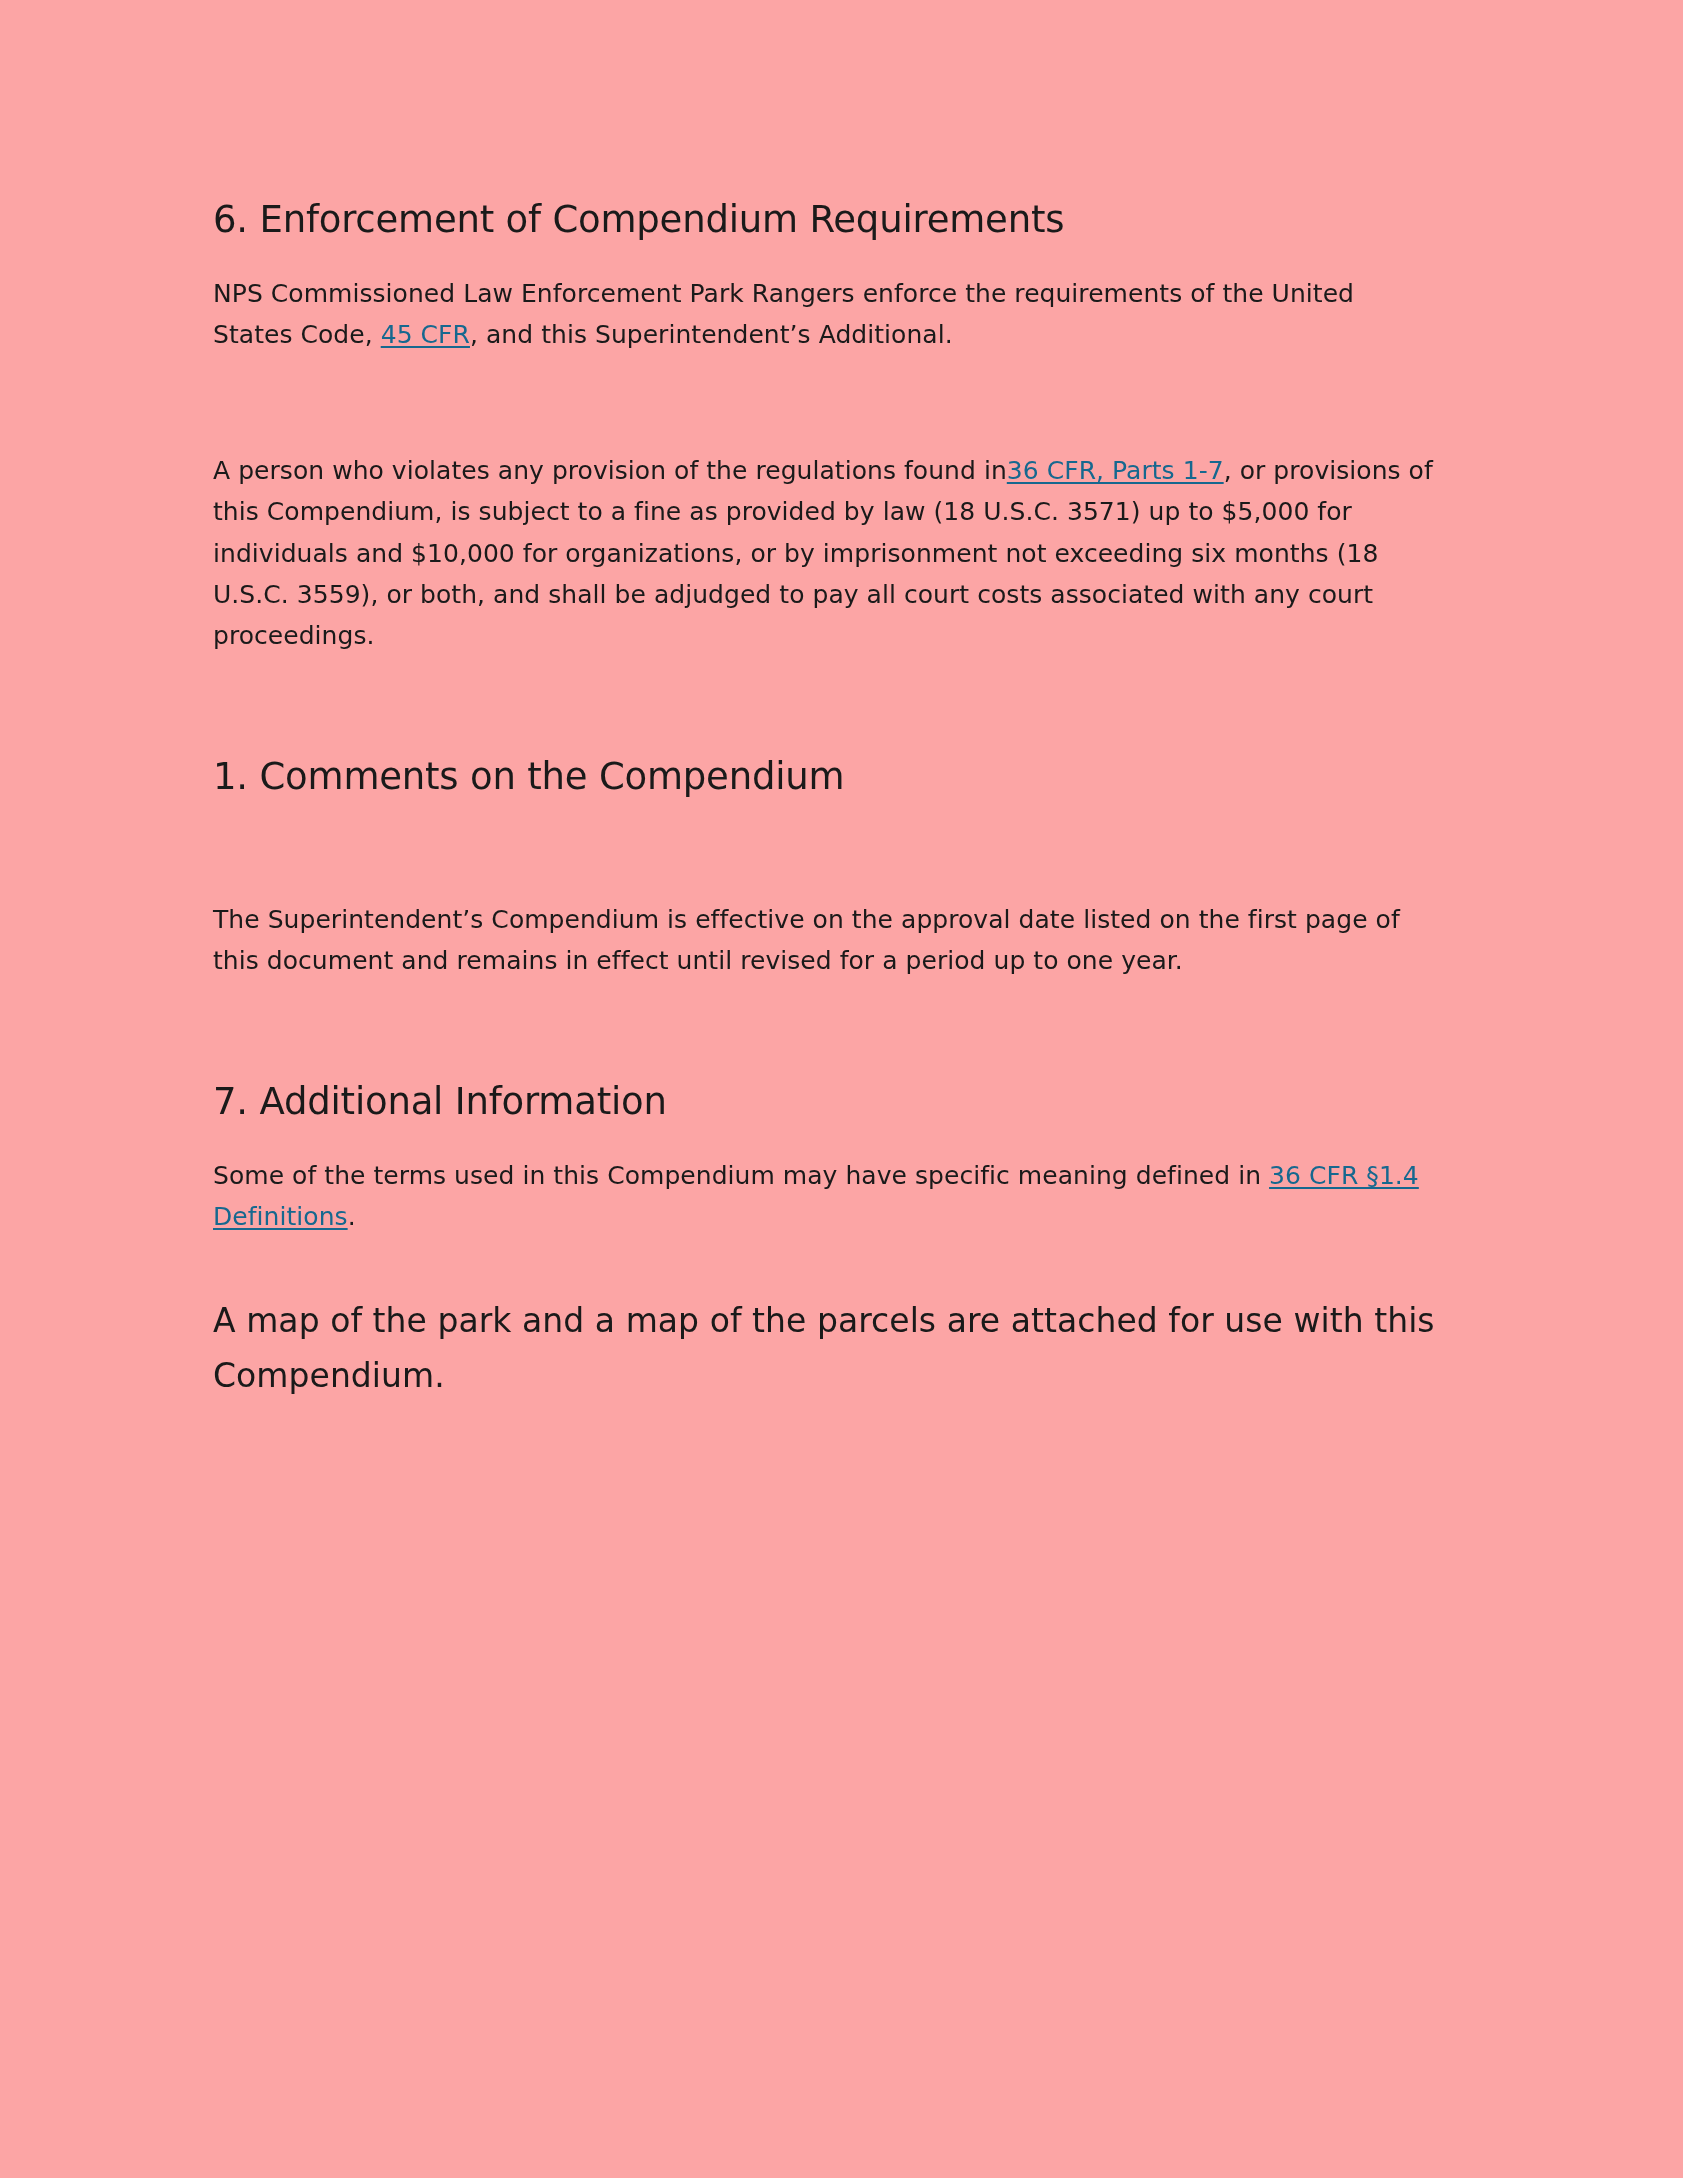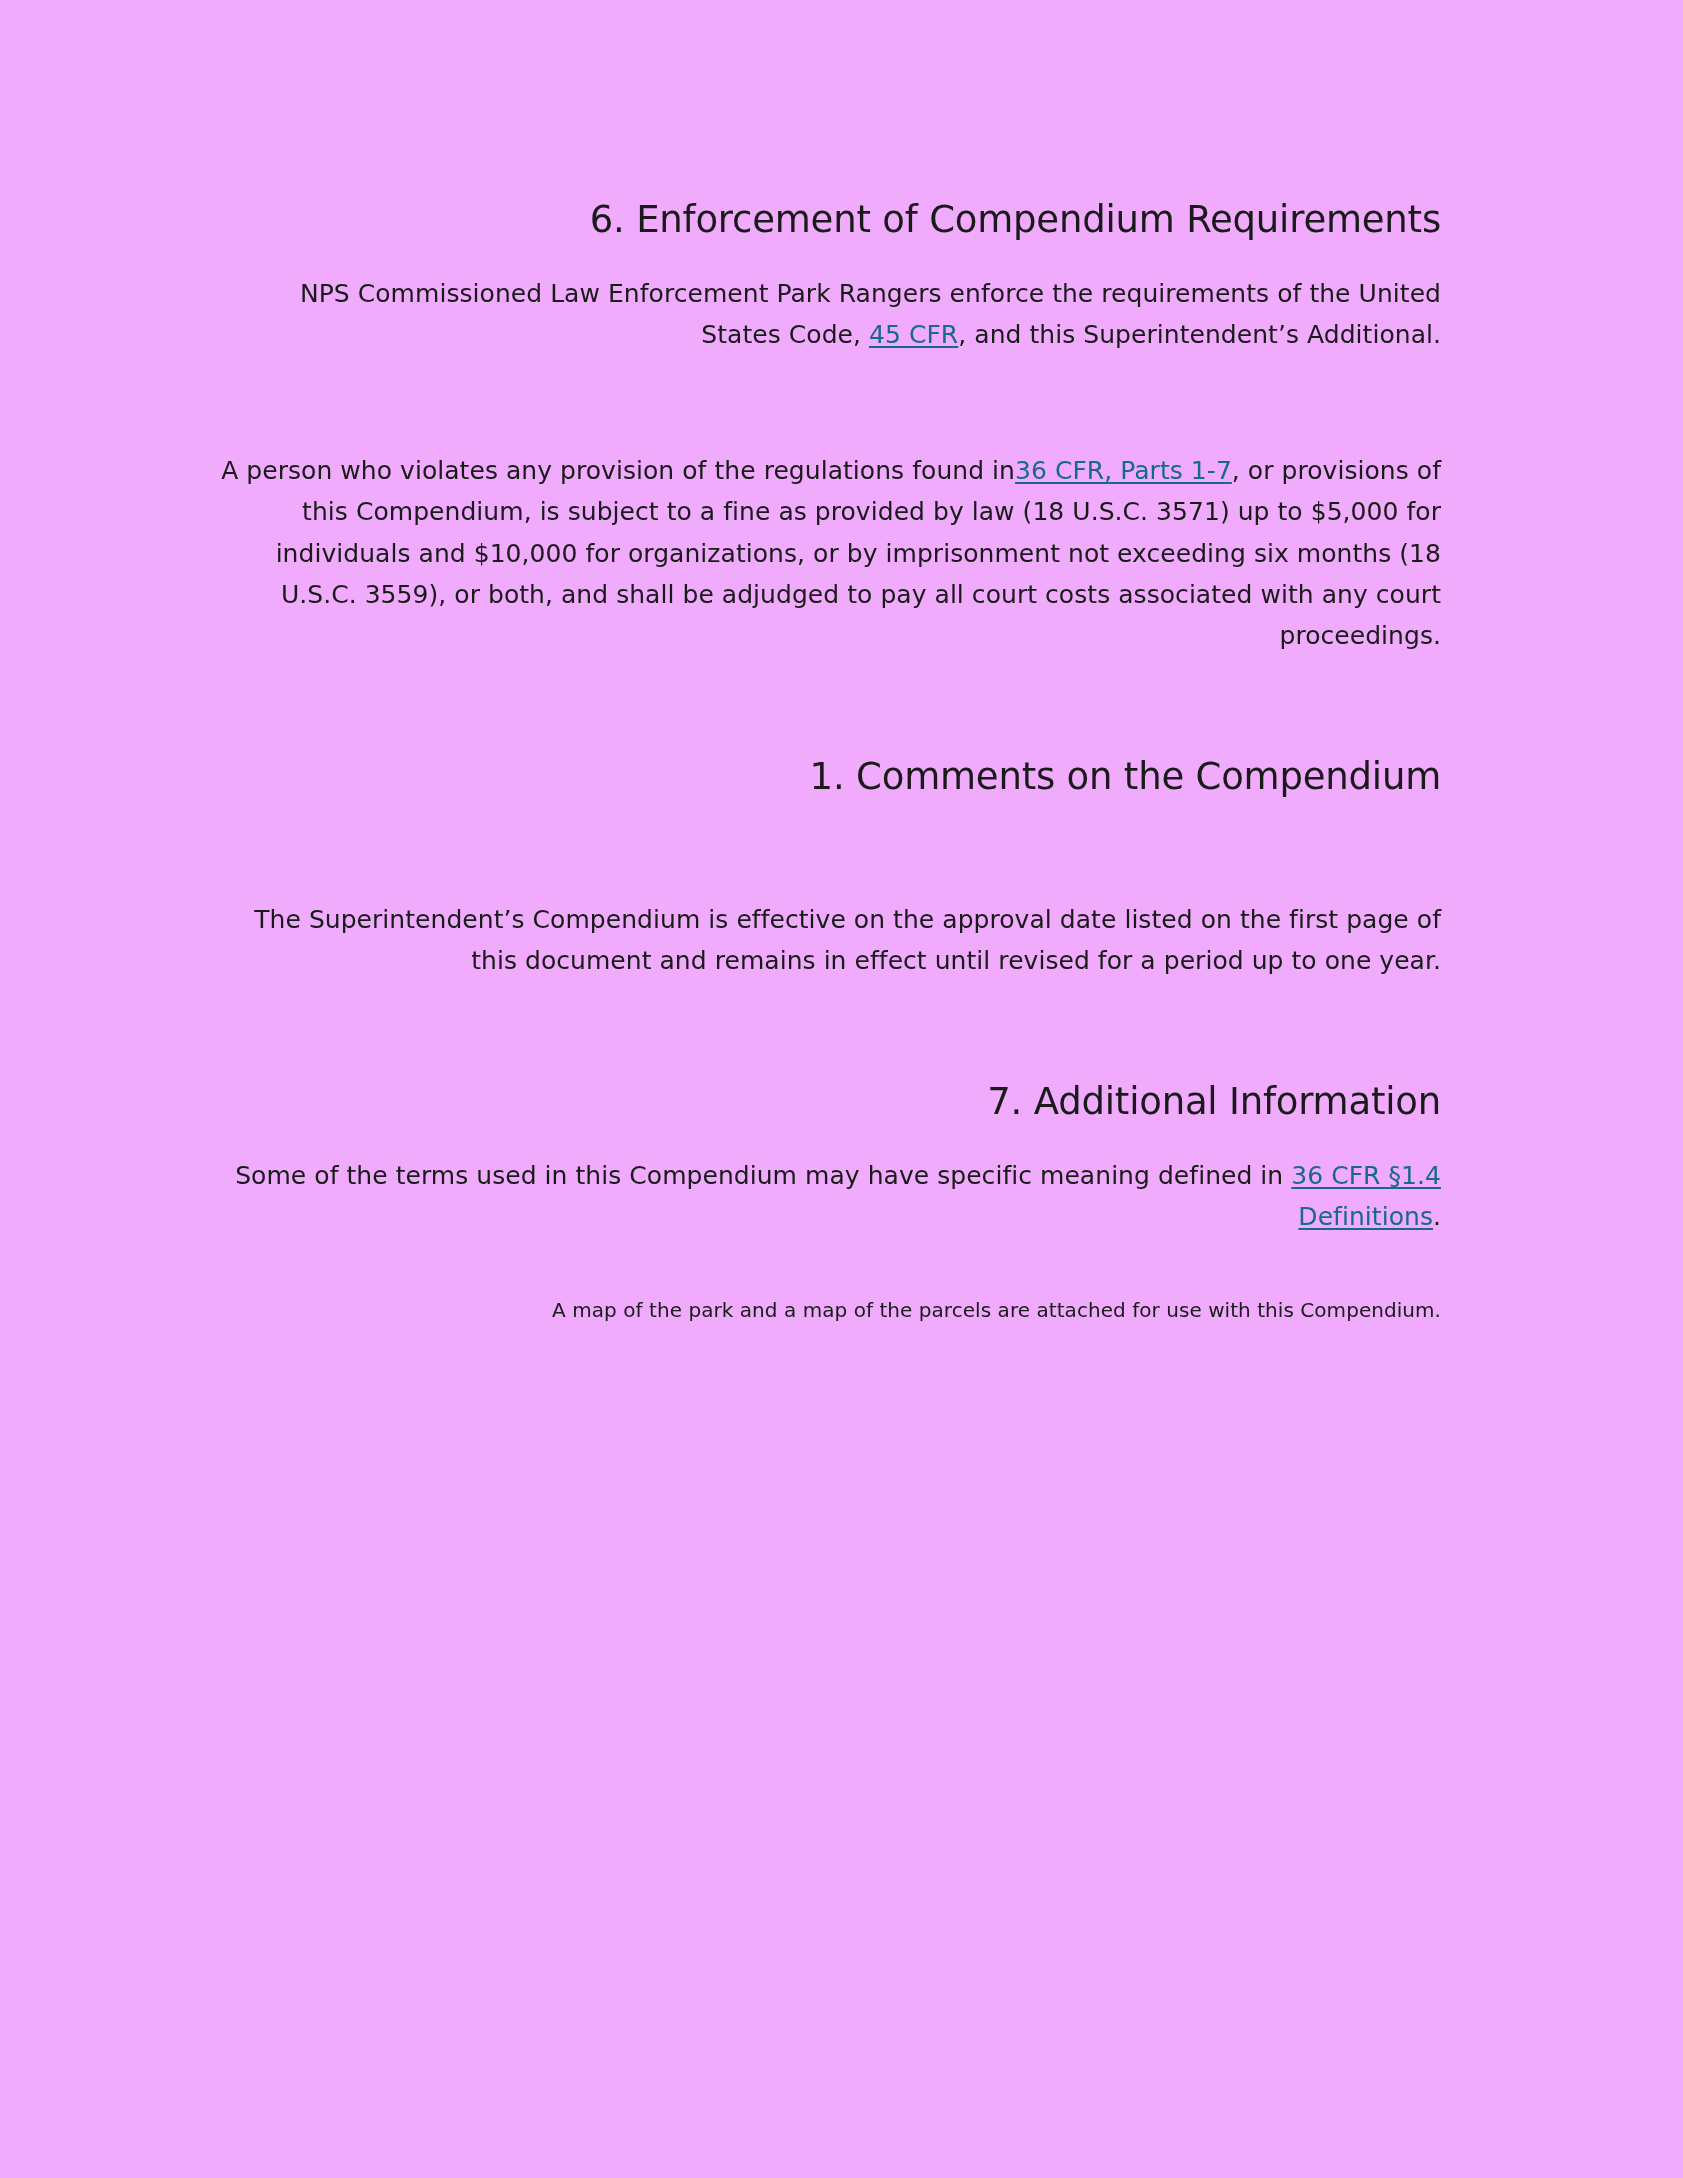--- a/index.html
+++ b/index.html
@@ -11,24 +11,23 @@
     width: 1683px;
     height: 2178px;
     font-family: "DejaVu Sans", "Liberation Sans", sans-serif;
     color: #1a1a1a;
     -webkit-font-smoothing: antialiased;
   }
   .page {
     position: relative;
     width: 1683px;
     height: 2178px;
-    background: #f0abfc;
+    background: #fca5a5;
     box-sizing: border-box;
     padding: 194px 248px 0 213px;
-    text-align: right;
   }
   .doc-body {
     width: 1228px;
   }
   h2.section-heading {
     font-family: "DejaVu Sans", "Liberation Sans", sans-serif;
     font-size: 37px;
     font-weight: 400;
     line-height: 1.42;
     letter-spacing: -0.2px;
@@ -51,21 +50,21 @@
   .section-block:last-child {
     margin-bottom: 0;
   }
   a.doc-link {
     color: #16688f;
     text-decoration: underline;
     text-underline-offset: 3px;
     cursor: pointer;
   }
   p.trailing-paragraph {
-    font-size: 20px;
+    font-size: 33px;
     line-height: 1.65;
     color: #1a1a1a;
     margin: 57px 0 0 0;
     letter-spacing: 0.05px;
   }
 </style>
 </head>
 <body>
 
 <div class="page">

